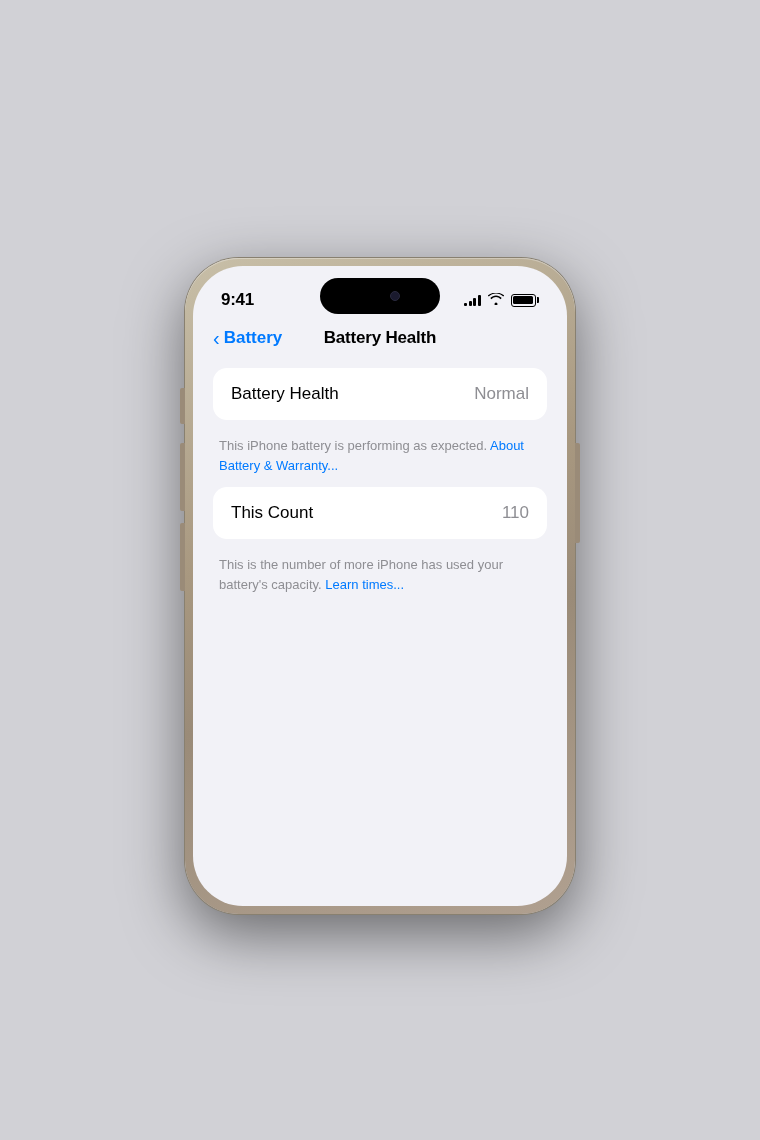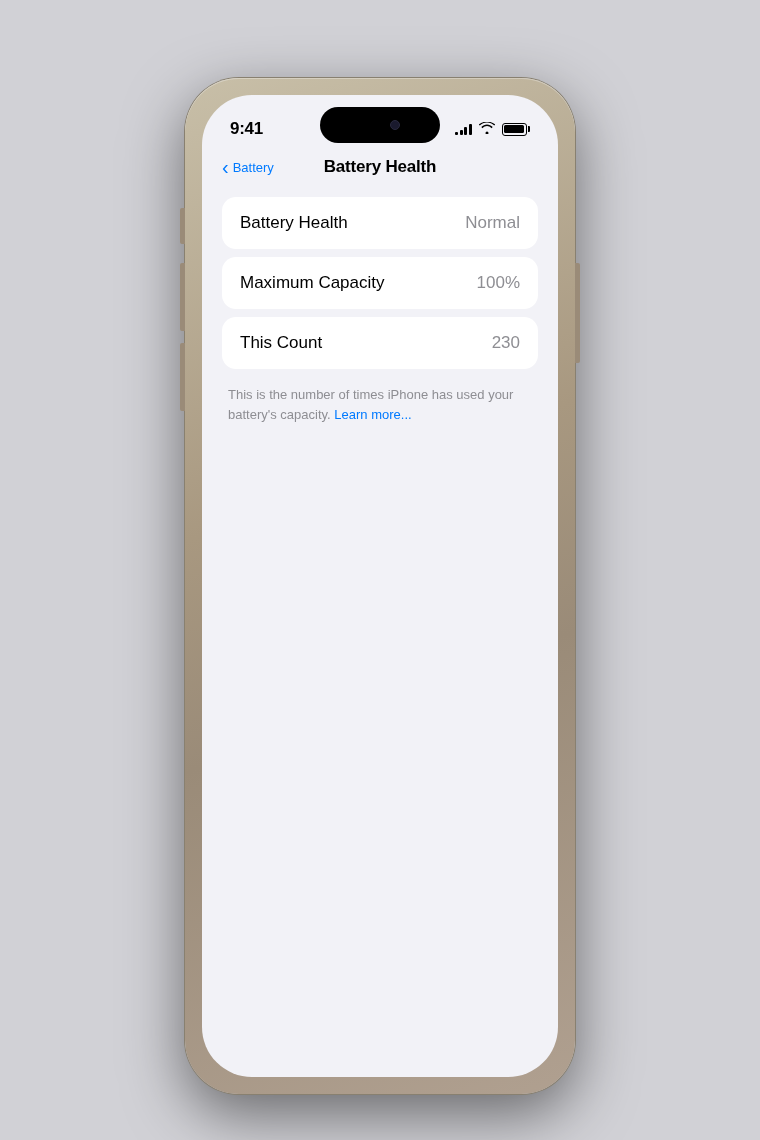--- a/index.html
+++ b/index.html
@@ -8,24 +8,24 @@
       background: #d1d1d6;
       display: flex;
       justify-content: center;
       align-items: center;
       min-height: 100vh;
       font-family: -apple-system, 'SF Pro Display', 'Helvetica Neue', sans-serif;
     }
 
     .phone-outer {
       width: 390px;
-      height: 1016px;
+      height: 656px;
       background: linear-gradient(160deg, #c8bfa8 0%, #a89880 40%, #9a8b78 60%, #b0a090 100%);
       border-radius: 54px;
-      padding: 17px;
+      padding: 8px;
       box-shadow:
         0 0 0 1px #888070,
         0 20px 60px rgba(0,0,0,0.5),
         inset 0 1px 0 rgba(255,255,255,0.3);
       position: relative;
       margin-top: 32px;
     }
 
     .phone-inner {
       width: 100%;
@@ -191,22 +191,22 @@
     }
 
     .back-chevron {
       font-size: 20px;
       font-weight: 400;
       line-height: 1;
       margin-top: -1px;
     }
 
     .back-label {
-      font-size: 13px;
-      font-weight: 400;
+      font-size: 17px;
+      font-weight: 700;
     }
 
     .nav-title {
       font-size: 17px;
       font-weight: 700;
       color: #000;
       letter-spacing: -0.2px;
     }
 
     
@@ -312,35 +312,33 @@
     </div>
 
     <div class="content">
 
       <div class="card">
         <div class="card-row">
           <span class="card-row-label">Battery Health</span>
           <span class="card-row-value">Normal</span>
         </div>
       </div>
-
-      <div class="card">
-        <div class="card-row">
-          <span class="card-row-label">Maximum Capacity</span>
-          <span class="card-row-value">100%</span>
-        </div>
-      </div>
+      <div class="desc-text">
+        <span>This iPhone battery is performing as expected.</span>
+        <span> </span><a class="desc-link">About Battery &amp; Warranty...</a>
+      </div>
+
 
       <div class="card">
         <div class="card-row">
           <span class="card-row-label">This Count</span>
-          <span class="card-row-value">230</span>
+          <span class="card-row-value">110</span>
         </div>
       </div>
       <div class="desc-text">
-        <span>This is the number of times iPhone has used your battery's capacity.</span>
-        <span> </span><a class="desc-link">Learn more...</a>
+        <span>This is the number of more iPhone has used your battery's capacity.</span>
+        <span> </span><a class="desc-link">Learn times...</a>
       </div>
 
 
     </div>
   </div>
 </div>
 
 </body></html>

